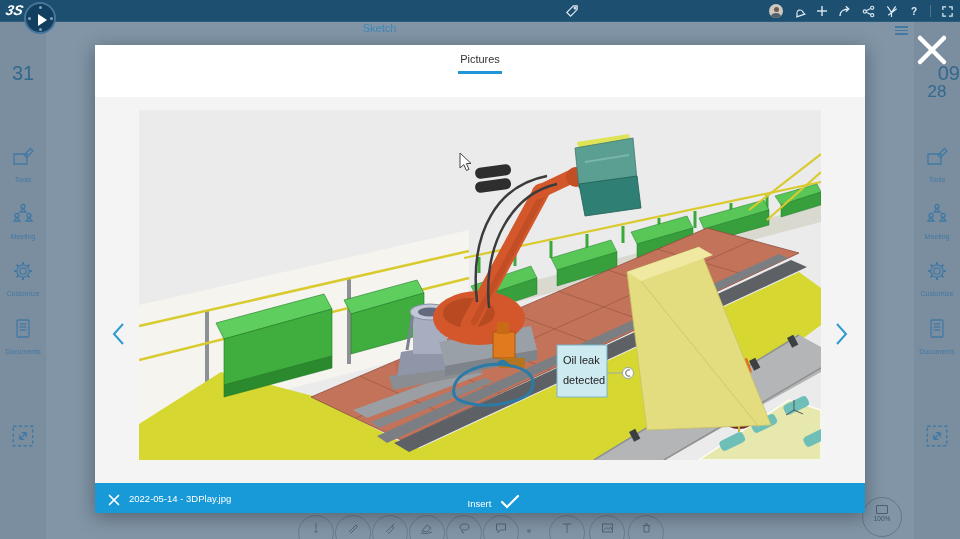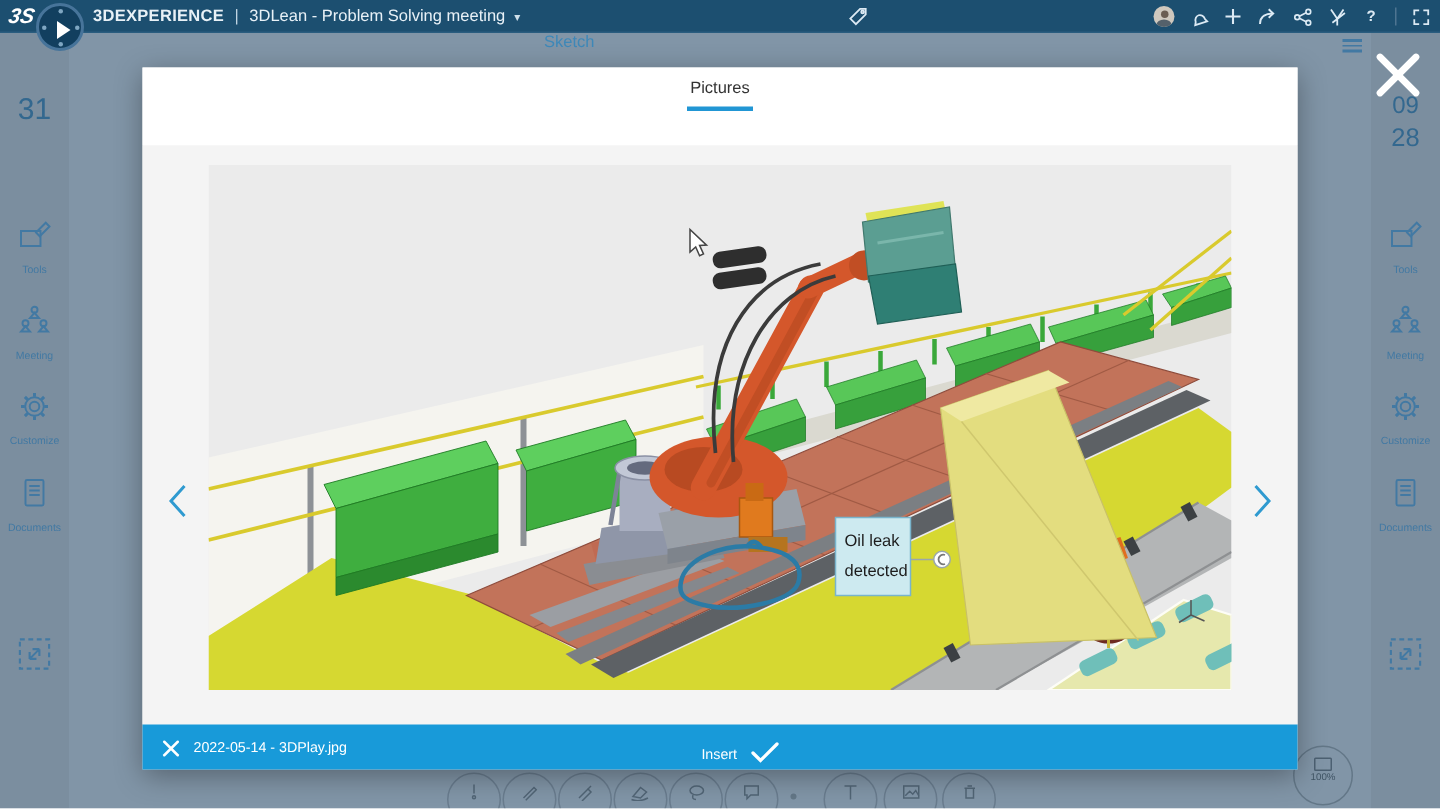--- a/index.html
+++ b/index.html
@@ -27,21 +27,21 @@
   #avatar { width:14px; height:14px; border-radius:50%; background:#cfc8be; overflow:hidden; position:relative; }
   #avatar .hd { position:absolute; left:4.5px; top:2.5px; width:5px; height:5px; border-radius:50%; background:#6b5d52; }
   #avatar .bd { position:absolute; left:2px; top:8.5px; width:10px; height:7px; border-radius:50%; background:#54616b; }
   #tagicon { position:absolute; left:565px; top:4px; }
   #sketch-title { position:absolute; top:22px; left:0; width:759px; text-align:center; font-size:11px; color:#3e88b8; z-index:5; }
   .sidestrip { position:absolute; top:22px; bottom:0; width:46px; background:rgba(0,0,0,0.045); }
   #leftstrip { left:0; } #rightstrip { right:0; }
   .datebig { position:absolute; font-weight:normal; color:#33688f; }
   #day { left:0; top:62px; width:46px; text-align:center; font-size:20px; }
   #month { left:0; top:86px; width:46px; text-align:center; font-size:10px; letter-spacing:1px; color:#33688f; font-weight:bold; }
-  #hh { right:0; top:62px; width:46px; text-align:center; font-size:16px; }
+  #hh { right:0; top:62px; width:46px; text-align:right; font-size:20px; }
   #mm { right:0; top:82px; width:46px; text-align:center; font-size:17px; }
   .sbitem { position:absolute; width:46px; text-align:center; color:#4279a3; }
   .sbitem svg { display:inline-block; }
   .sblabel { font-size:7px; margin-top:3px; color:#4279a3; }
   #hamburger { position:absolute; right:52px; top:26px; width:13px; height:9px; display:flex; flex-direction:column; justify-content:space-between; }
   #hamburger span { height:1.6px; background:#4279a3; }
 
   
   .toolcircle { position:absolute; width:36px; height:36px; border-radius:50%; border:1.5px solid rgba(42,62,78,0.28); top:515px; display:flex; align-items:flex-start; justify-content:center; }
   .toolcircle svg { margin-top:6px; opacity:.55; }
@@ -243,26 +243,20 @@
         <path d="M2,3.5 h7 M3,3.5 v6.5 h5 v-6.5 M4,2 h3"></path>
       </svg>
     </div>
 
   <div id="zoomind">
     <div class="zr"></div>
     <div class="zt">100%</div>
   </div>
 
   <div id="topbar">
-    <div class="brandwrap">
-      <b>3DEXPERIENCE</b>
-      <span class="sep">|</span>
-      <span>3DLean - Problem Solving meeting</span>
-      <span class="chev">▾</span>
-    </div>
     <span id="tagicon"><svg width="14" height="14" viewBox="0 0 15 15" fill="none" stroke="#dceaf4" stroke-width="1.3">
           <path d="M2,9 L9,2 H13 V6 L6,13 Z"></path>
           <circle cx="10.8" cy="4.2" r="1"></circle>
         </svg></span>
     <div class="topicons">
       <span class="tic">
           <span id="avatar">
             <span class="hd"></span>
             <span class="bd"></span>
           </span>

